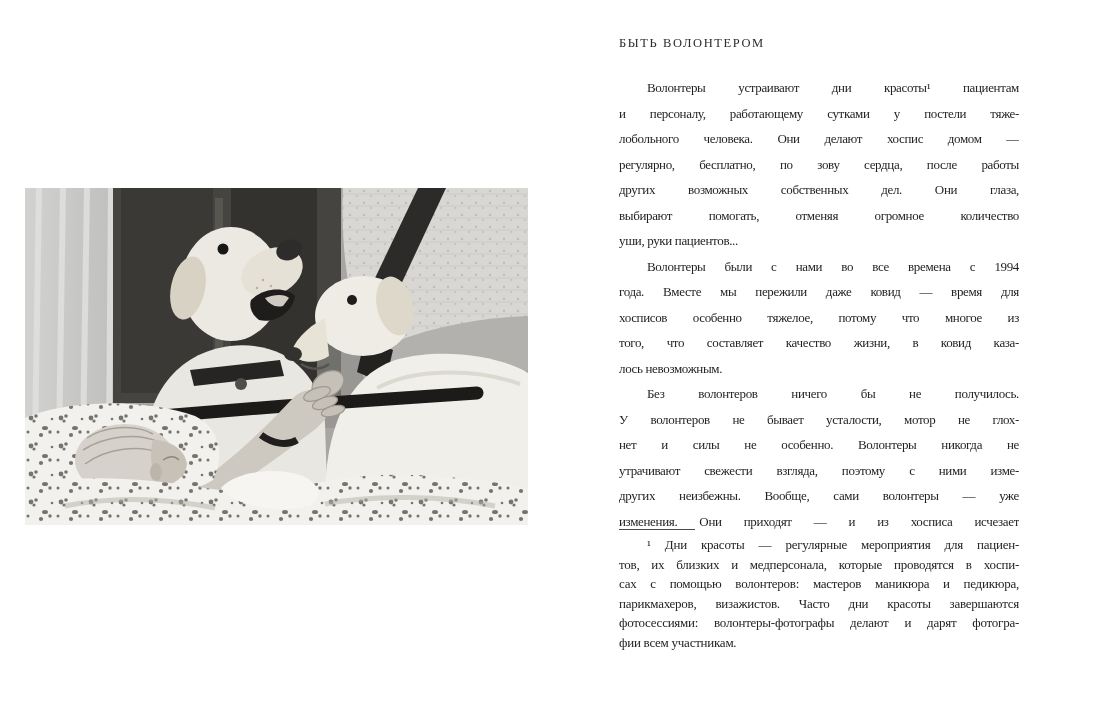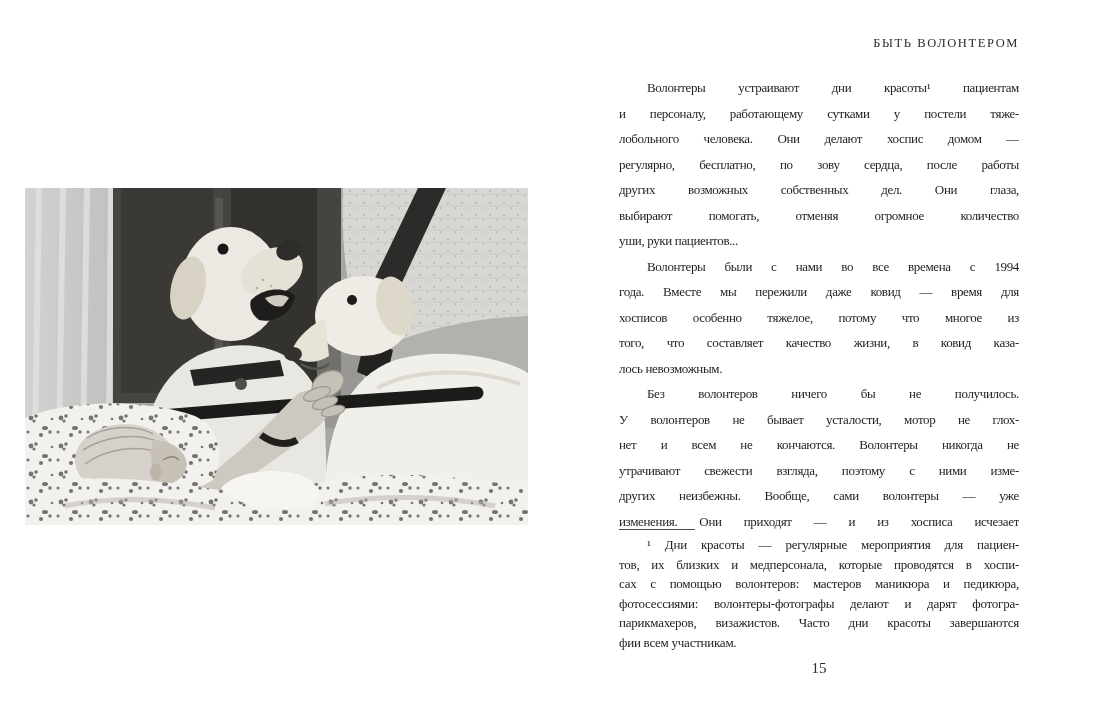--- a/index.html
+++ b/index.html
@@ -14,21 +14,21 @@
   .page-right{left:550px;width:550px;}
 
   figure.photo{
     position:absolute;left:25px;top:188px;width:503px;height:337px;margin:0;
     overflow:hidden;background:#b9b8b4;
   }
   figure.photo svg{display:block;}
 
   .running-head{
     position:absolute;left:69px;top:36px;width:400px;
-    text-align:right;font-size:12.5px;letter-spacing:1.6px;color:#2b2b2b;
+    text-align:left;font-size:12.5px;letter-spacing:1.6px;color:#2b2b2b;
     white-space:nowrap;
   }
   .body-text{
     position:absolute;left:69px;top:75px;width:400px;
     font-size:13px;line-height:25.5px;letter-spacing:-0.35px;
   }
   .body-text .line{height:25.5px;text-align:justify;text-align-last:justify;overflow:hidden;}
   .body-text .line.lastline{text-align-last:left;}
   .body-text .line.indent{text-indent:28px;}
 
@@ -174,33 +174,32 @@
         <div class="line">других возможных собственных дел. Они глаза,</div>
         <div class="line">выбирают помогать, отменяя огромное количество</div>
         <div class="line lastline">уши, руки пациентов...</div>
         <div class="line indent">Волонтеры были с нами во все времена с 1994</div>
         <div class="line">года. Вместе мы пережили даже ковид — время для</div>
         <div class="line">хосписов особенно тяжелое, потому что многое из</div>
         <div class="line">того, что составляет качество жизни, в ковид каза-</div>
         <div class="line lastline">лось невозможным.</div>
         <div class="line indent">Без волонтеров ничего бы не получилось.</div>
         <div class="line">У волонтеров не бывает усталости, мотор не глох-</div>
-        <div class="line">нет и всем не кончаются. Волонтеры никогда не</div>
+        <div class="line">нет и силы не особенно. Волонтеры никогда не</div>
         <div class="line">утрачивают свежести взгляда, поэтому с ними изме-</div>
         <div class="line">других неизбежны. Вообще, сами волонтеры — уже</div>
         <div class="line">изменения. Они приходят — и из хосписа исчезает</div>
       </div>
 
     <div class="footnote-sep"></div>
 
     <div class="footnote">
         <div class="line indent">¹ Дни красоты — регулярные мероприятия для пациен-</div>
         <div class="line">тов, их близких и медперсонала, которые проводятся в хоспи-</div>
         <div class="line">сах с помощью волонтеров: мастеров маникюра и педикюра,</div>
+        <div class="line">парикмахеров, визажистов. Часто дни красоты завершаются</div>
         <div class="line">фотосессиями: волонтеры-фотографы делают и дарят фотогра-</div>
-        <div class="line">парикмахеров, визажистов. Часто дни красоты завершаются</div>
         <div class="line lastline">фии всем участникам.</div>
       </div>
 
-    <div class="page-number">15</div>
   </div>
 
 </div>
 
 </body></html>

